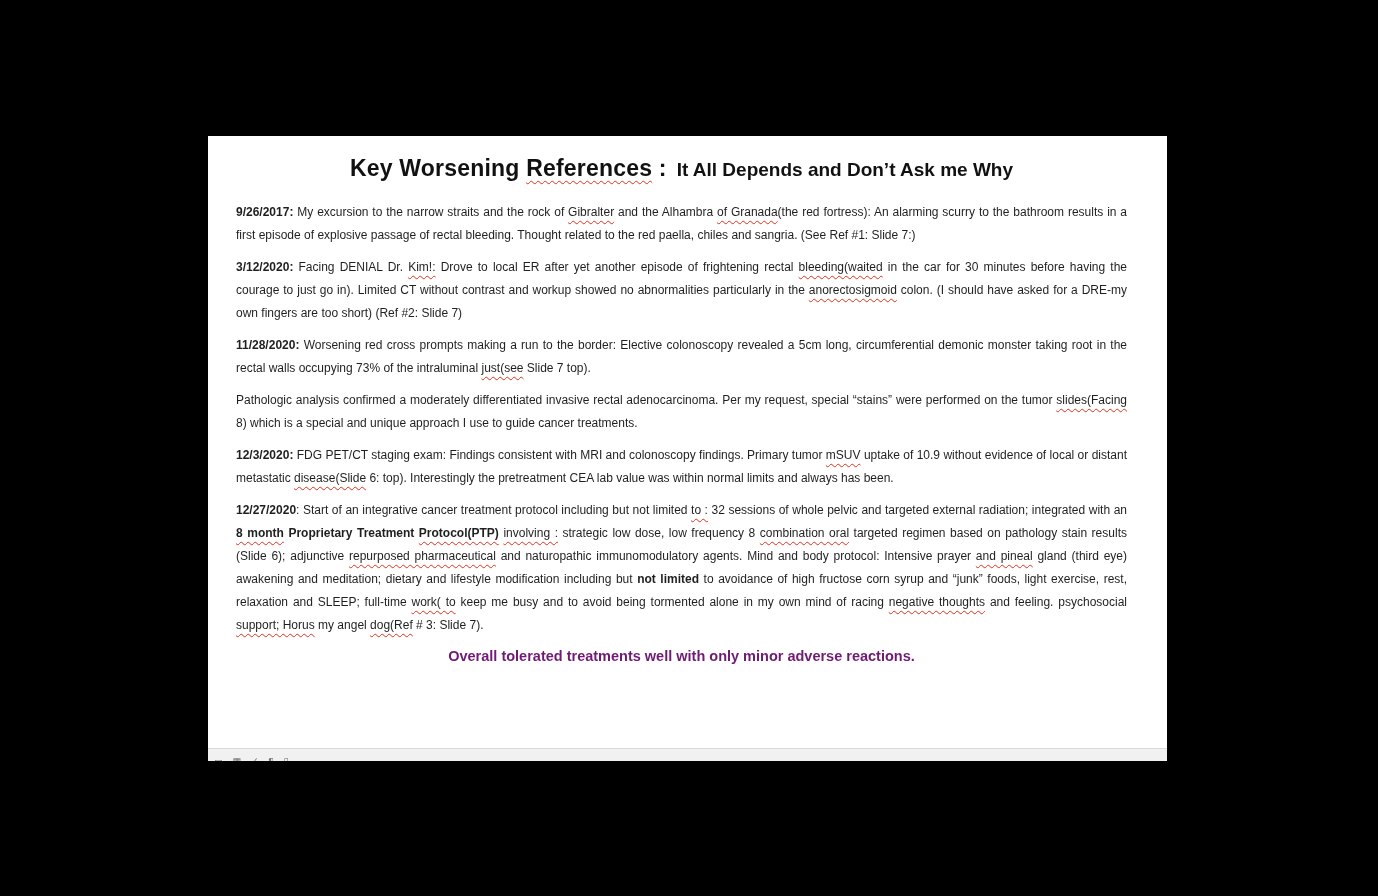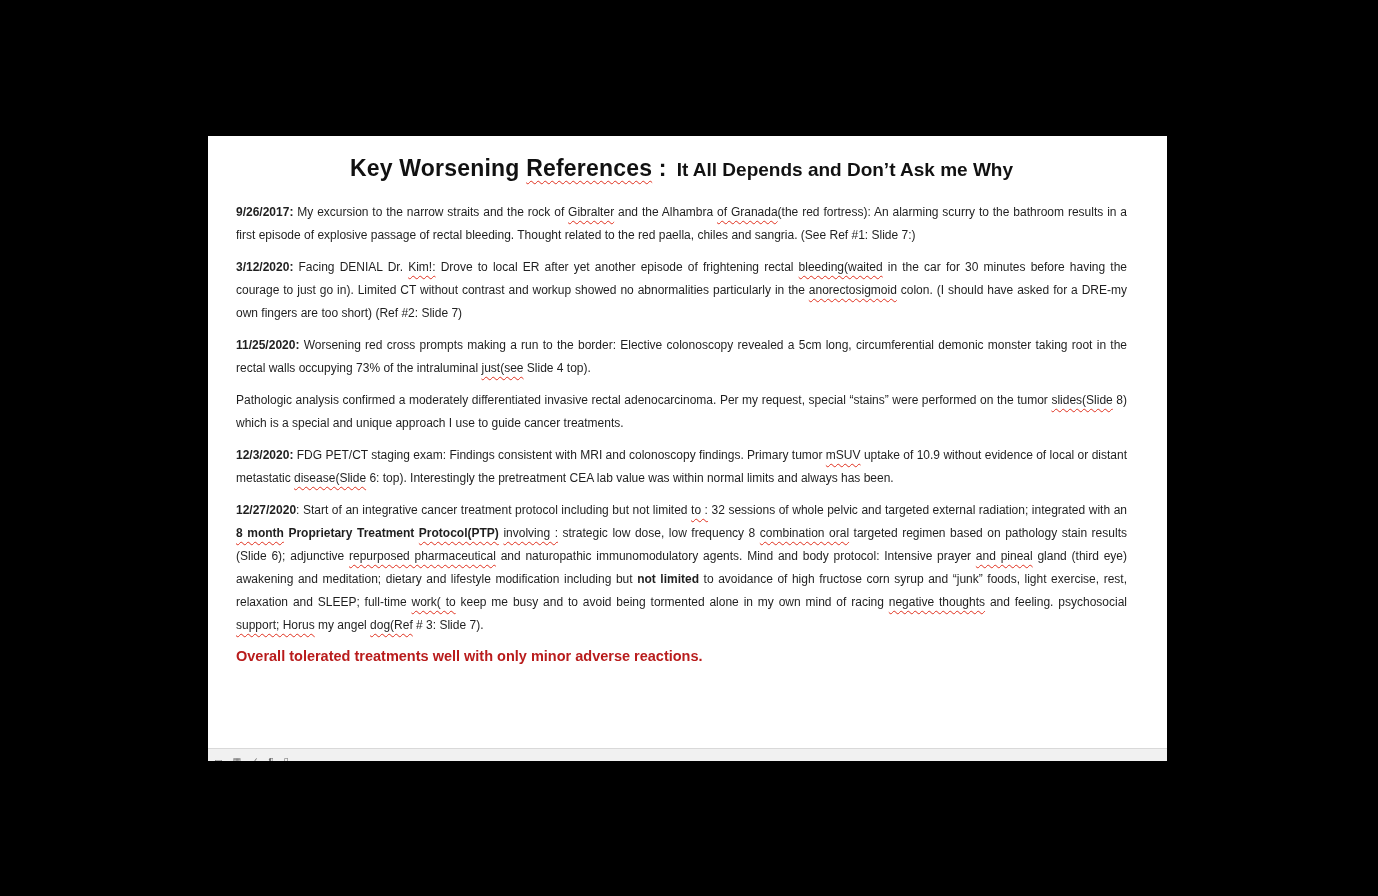--- a/index.html
+++ b/index.html
@@ -45,24 +45,25 @@
     text-decoration-color: #e0301e;
     text-decoration-thickness: 1px;
     text-underline-offset: 4px;
     -webkit-text-decoration-line: underline;
     -webkit-text-decoration-style: wavy;
     -webkit-text-decoration-color: #e0301e;
     text-decoration-skip-ink: none;
   }
 
   .closing {
+    text-align: center;
     font-size: 14.5px;
     font-weight: 700;
     margin-top: 11px;
-    color: #b91c1c;
+    color: #701a75;
   }
 
   .statusbar {
     position: absolute;
     left: 0; right: 0; bottom: 0;
     height: 13px;
     background: #f1f1f1;
     border-top: 1px solid #d9d9d9;
     overflow: hidden;
     display: flex;
@@ -84,22 +85,22 @@
   <div class="page">
     <div class="content">
 
       <h1 class="title">
         <span class="t1"><span>Key Worsening </span><span class="sq">References</span><span> :</span></span><span class="t2">It All Depends and Don’t Ask me Why</span>
       </h1>
 
       <div>
           <p class="para"><span class="b">9/26/2017:</span><span> My excursion to the narrow straits and the rock of </span><span class="sq">Gibralter</span><span> and the Alhambra </span><span class="sq">of  Granada</span><span>(the red fortress): An alarming scurry to the bathroom results in a first episode of explosive passage of rectal bleeding. Thought related to the red paella, chiles and sangria. (See Ref #1: Slide 7:)</span></p>
           <p class="para"><span class="b">3/12/2020:</span><span> Facing DENIAL Dr. </span><span class="sq">Kim!:</span><span> Drove to local ER after yet another episode of frightening rectal </span><span class="sq">bleeding(waited</span><span> in the car for 30 minutes before having the courage to just go in). Limited CT without contrast and workup showed no abnormalities particularly in the </span><span class="sq">anorectosigmoid</span><span> colon. (I should have asked for a DRE-my own fingers are too short) (Ref #2: Slide 7)</span></p>
-          <p class="para"><span class="b">11/25/2020:</span><span>  Worsening red cross prompts making a run to the border: Elective colonoscopy revealed a 5cm long, circumferential demonic monster taking root in the rectal walls occupying 73% of the intraluminal </span><span class="sq">just(see</span><span> Slide 4 top).</span></p>
-          <p class="para"><span>Pathologic analysis confirmed a moderately differentiated invasive rectal adenocarcinoma. Per my request, special “stains” were performed on the tumor </span><span class="sq">slides(Slide</span><span> 8) which is a special and unique approach I use to guide cancer treatments.</span></p>
+          <p class="para"><span class="b">11/28/2020:</span><span>  Worsening red cross prompts making a run to the border: Elective colonoscopy revealed a 5cm long, circumferential demonic monster taking root in the rectal walls occupying 73% of the intraluminal </span><span class="sq">just(see</span><span> Slide 7 top).</span></p>
+          <p class="para"><span>Pathologic analysis confirmed a moderately differentiated invasive rectal adenocarcinoma. Per my request, special “stains” were performed on the tumor </span><span class="sq">slides(Facing</span><span> 8) which is a special and unique approach I use to guide cancer treatments.</span></p>
           <p class="para"><span class="b">12/3/2020:</span><span> FDG PET/CT staging exam: Findings consistent with MRI and colonoscopy findings. Primary tumor </span><span class="sq">mSUV</span><span> uptake of 10.9 without evidence of local or distant metastatic </span><span class="sq">disease(Slide</span><span> 6: top). Interestingly the pretreatment CEA lab value was within normal limits and always has been.</span></p>
           <p class="para"><span class="b">12/27/2020</span><span>: Start of an integrative cancer treatment protocol including but not limited </span><span class="sq">to :</span><span>  32 sessions of whole pelvic and targeted external radiation; integrated with an </span><span class="b sq">8 month</span><span class="b"> Proprietary Treatment </span><span class="b sq">Protocol(PTP)</span><span> </span><span class="sq">involving :</span><span>  strategic low dose, low frequency 8 </span><span class="sq">combination  oral</span><span> targeted regimen based on pathology stain results (Slide 6); adjunctive </span><span class="sq">repurposed  pharmaceutical</span><span> and naturopathic immunomodulatory agents. Mind and body protocol: Intensive prayer </span><span class="sq">and  pineal</span><span> gland (third eye) awakening and meditation; dietary and lifestyle modification including but </span><span class="b">not limited</span><span> to avoidance of high fructose corn syrup and “junk” foods, light exercise, rest, relaxation and SLEEP; full-time </span><span class="sq">work( to</span><span> keep me busy and to avoid being tormented alone in my own mind of racing </span><span class="sq">negative  thoughts</span><span> and feeling. psychosocial </span><span class="sq">support;  Horus</span><span> my angel </span><span class="sq">dog(Ref</span><span> # 3: Slide 7).</span></p>
         </div>
 
       <p class="closing">Overall tolerated treatments well with only  minor adverse reactions.</p>
 
     </div>
 
     <div class="statusbar">
       <span><span class="sb-ic">▭</span><span class="sb-ic">▦</span><span class="sb-ic">✓</span><span class="sb-ic">¶</span><span class="sb-ic">▯</span><span class="sb-ic">–</span></span>

